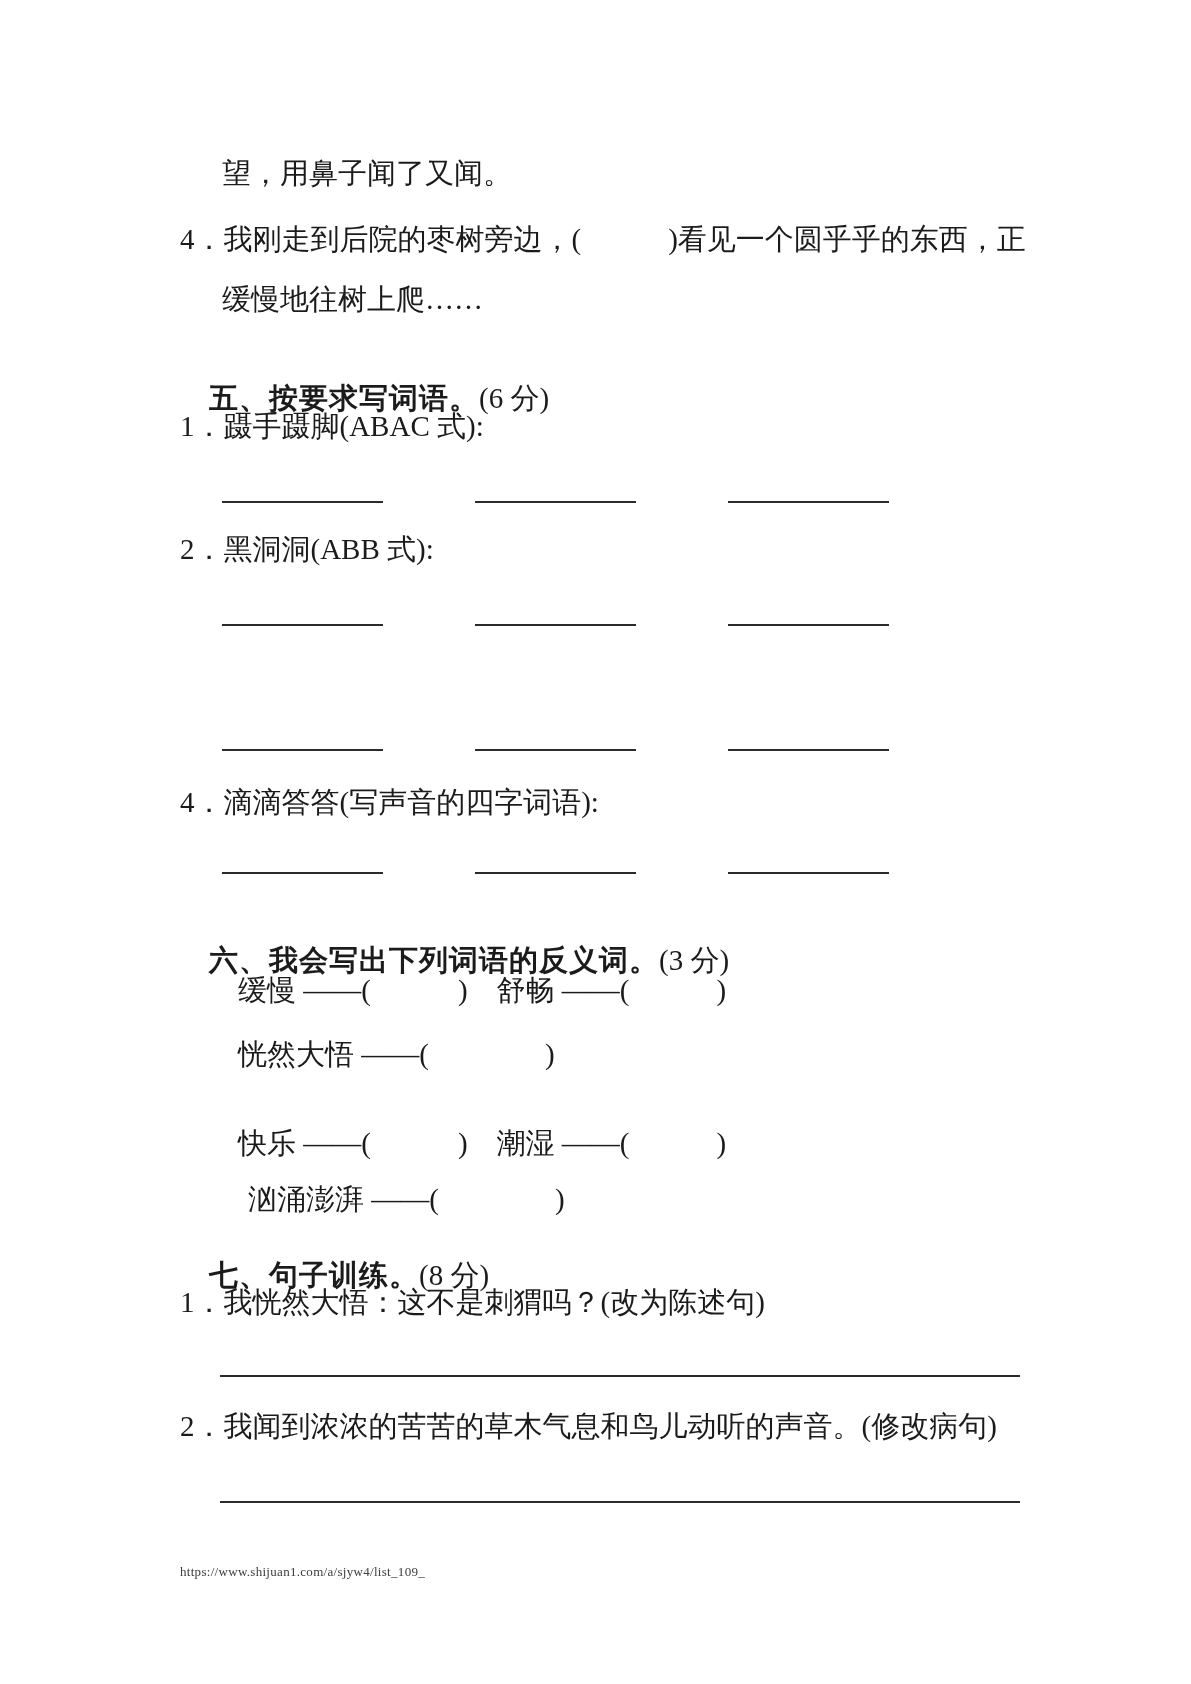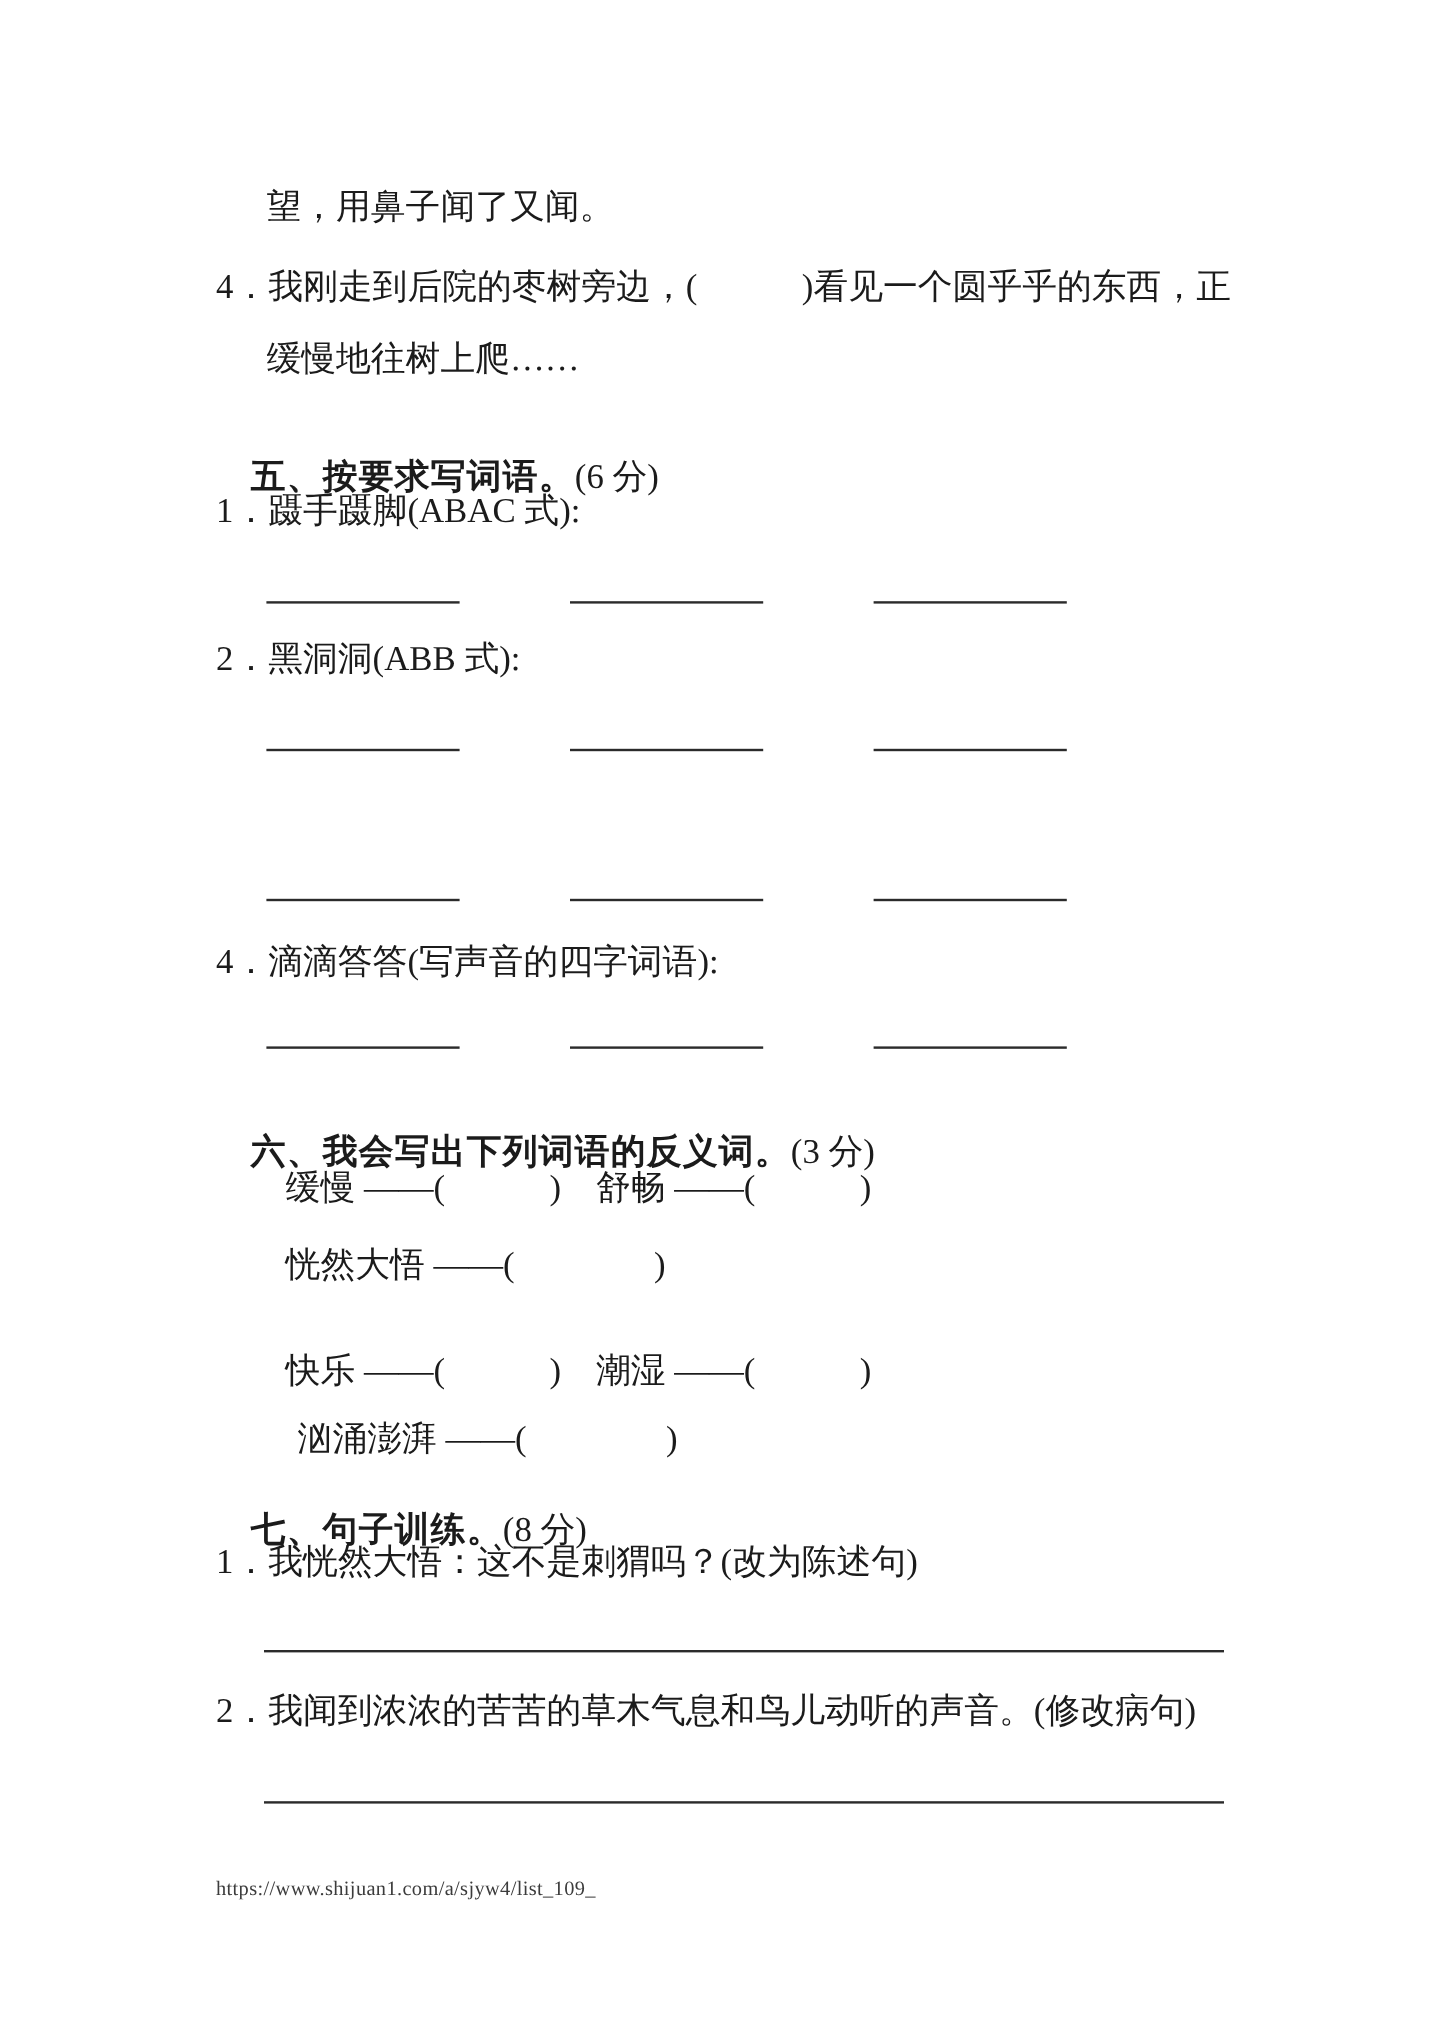--- a/index.html
+++ b/index.html
@@ -51,21 +51,21 @@
     position: absolute;
     left: 220px;
     width: 800px;
     height: 2px;
     background: #2b2b2b;
   }
   .footer-url {
     position: absolute;
     left: 180px;
     top: 1564px;
-    font-size: 17px;
+    font-size: 13px;
     color: #3c3c3c;
     letter-spacing: 0.3px;
   }
 </style>
 </head>
 <body>
 
 <div class="page">
 
   <div class="t" style="top:155px; left:222px;">望，用鼻子闻了又闻。</div>

